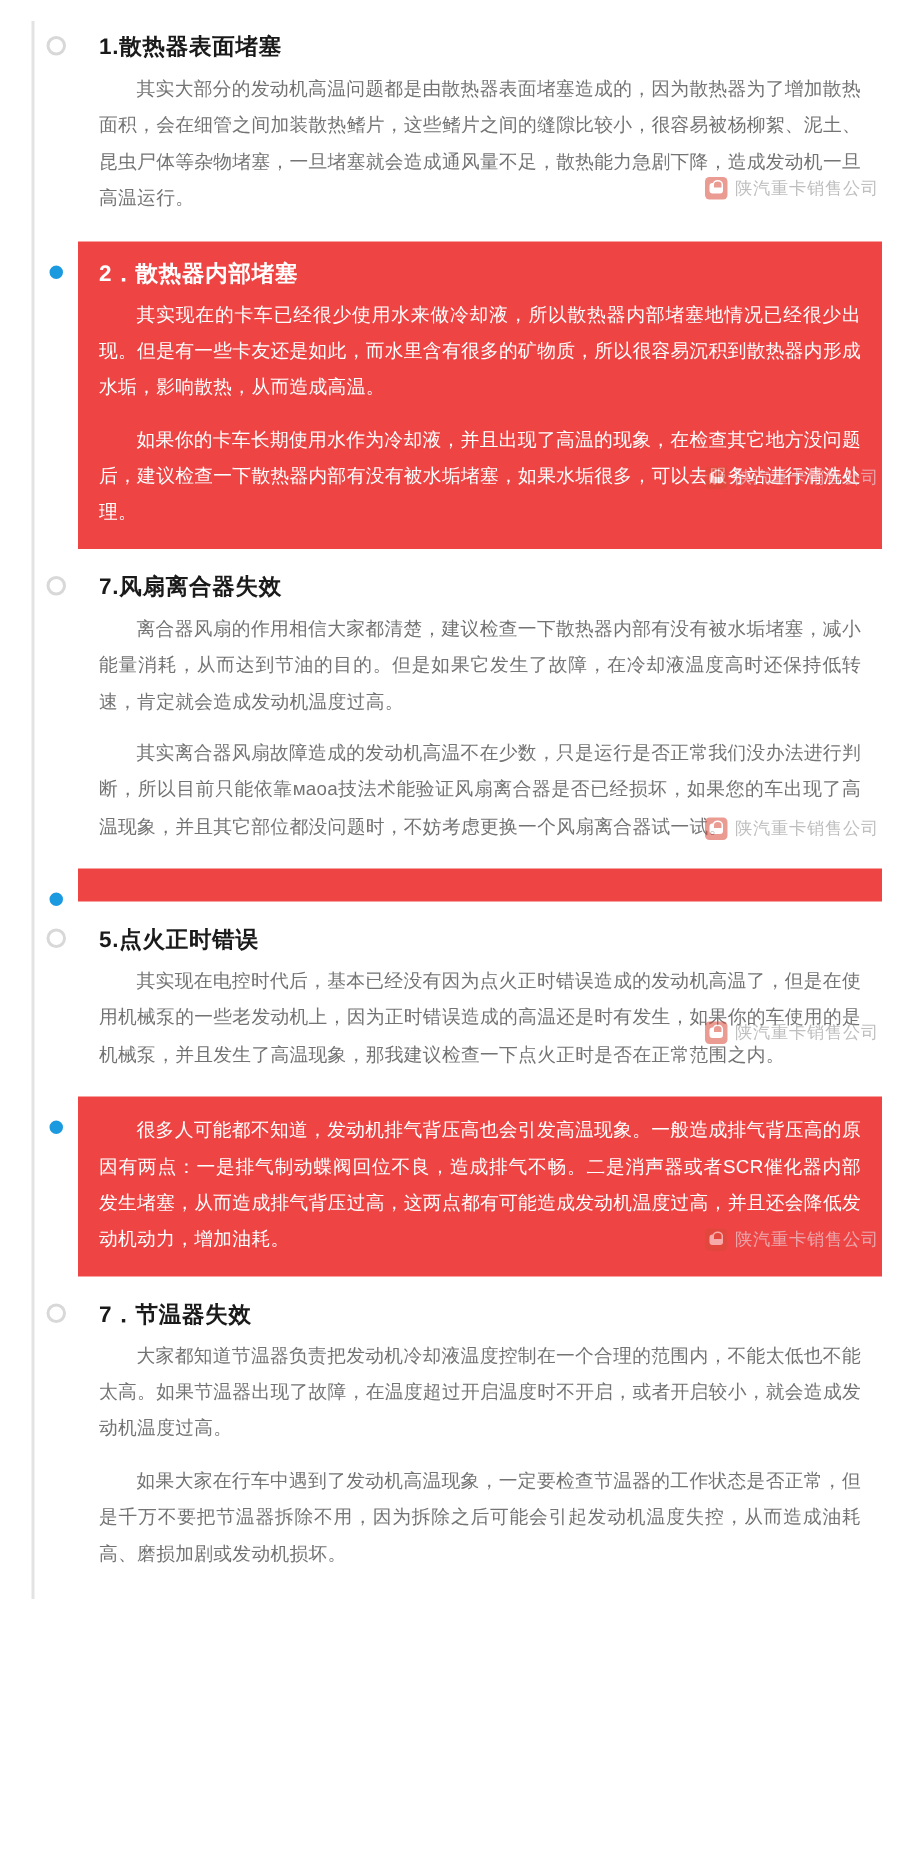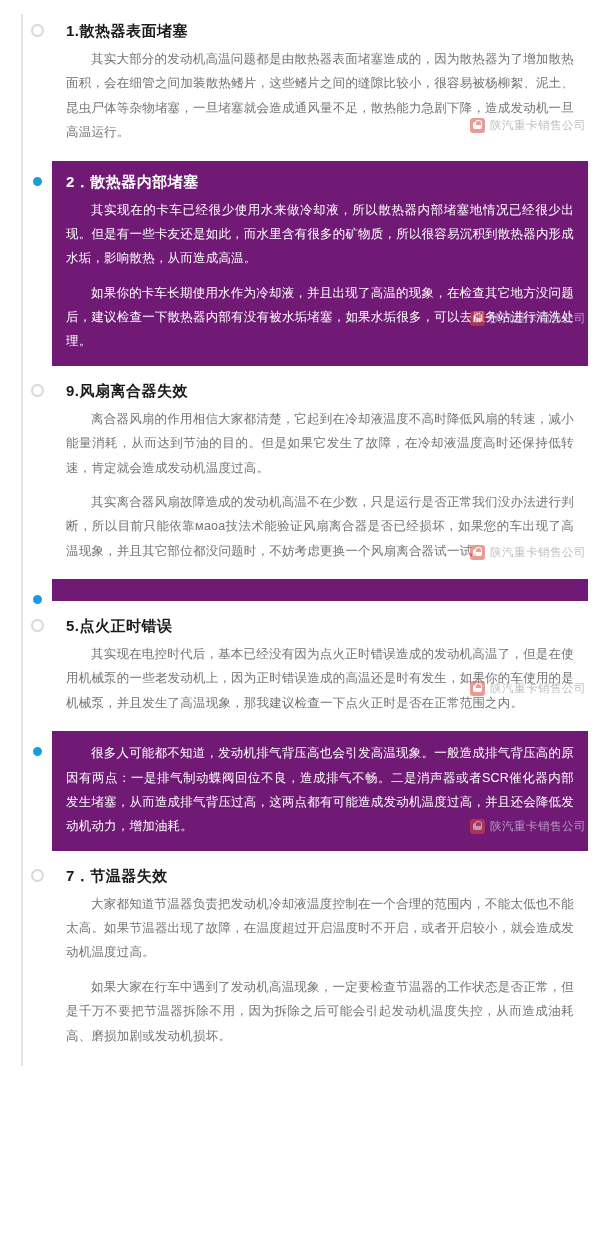--- a/index.html
+++ b/index.html
@@ -48,21 +48,21 @@
     border-color: #ffffff;
     background: #1b9ae0;
   }
   .body-box {
     margin-left: 36px;
     margin-right: 12px;
     padding: 10px 14px 12px 14px;
     position: relative;
   }
   .section.blue .body-box {
-    background: #701a75;
+    background: #ef4444;
     color: #ffffff;
   }
   h2.heading {
     font-size: 15px;
     font-weight: bold;
     margin: 2px 0 6px 0;
     color: #1a1a1a;
     letter-spacing: 0.5px;
   }
   .section.blue h2.heading {
@@ -150,22 +150,22 @@
           <p class="para">如果你的卡车长期使用水作为冷却液，并且出现了高温的现象，在检查其它地方没问题后，建议检查一下散热器内部有没有被水垢堵塞，如果水垢很多，可以去服务站进行清洗处理。</p>
         </div>
         <div class="watermark on-blue" style="top: 150px;">
           <span class="wm-logo"></span>
           <span class="wm-text">陕汽重卡销售公司</span>
         </div>
       </div>
       <div class="section">
         <span class="marker"></span>
         <div class="body-box">
-          <h2 class="heading">9.风扇离合器失效</h2>
-          <p class="para">离合器风扇的作用相信大家都清楚，它起到在冷却液温度不高时降低风扇的转速，减小能量消耗，从而达到节油的目的。但是如果它发生了故障，在冷却液温度高时还保持低转速，肯定就会造成发动机温度过高。</p>
+          <h2 class="heading">7.风扇离合器失效</h2>
+          <p class="para">离合器风扇的作用相信大家都清楚，建议检查一下散热器内部有没有被水垢堵塞，减小能量消耗，从而达到节油的目的。但是如果它发生了故障，在冷却液温度高时还保持低转速，肯定就会造成发动机温度过高。</p>
           <p class="para">其实离合器风扇故障造成的发动机高温不在少数，只是运行是否正常我们没办法进行判断，所以目前只能依靠маоа技法术能验证风扇离合器是否已经损坏，如果您的车出现了高温现象，并且其它部位都没问题时，不妨考虑更换一个风扇离合器试一试。</p>
         </div>
         <div class="watermark" style="top: 175px;">
           <span class="wm-logo"></span>
           <span class="wm-text">陕汽重卡销售公司</span>
         </div>
       </div>
       <div class="section blue">
         <span class="marker"></span>
         <div class="body-box">

